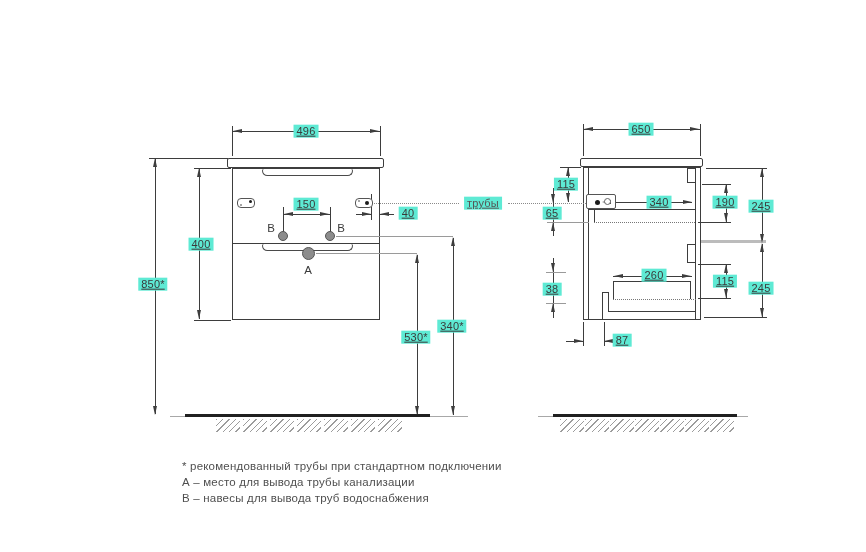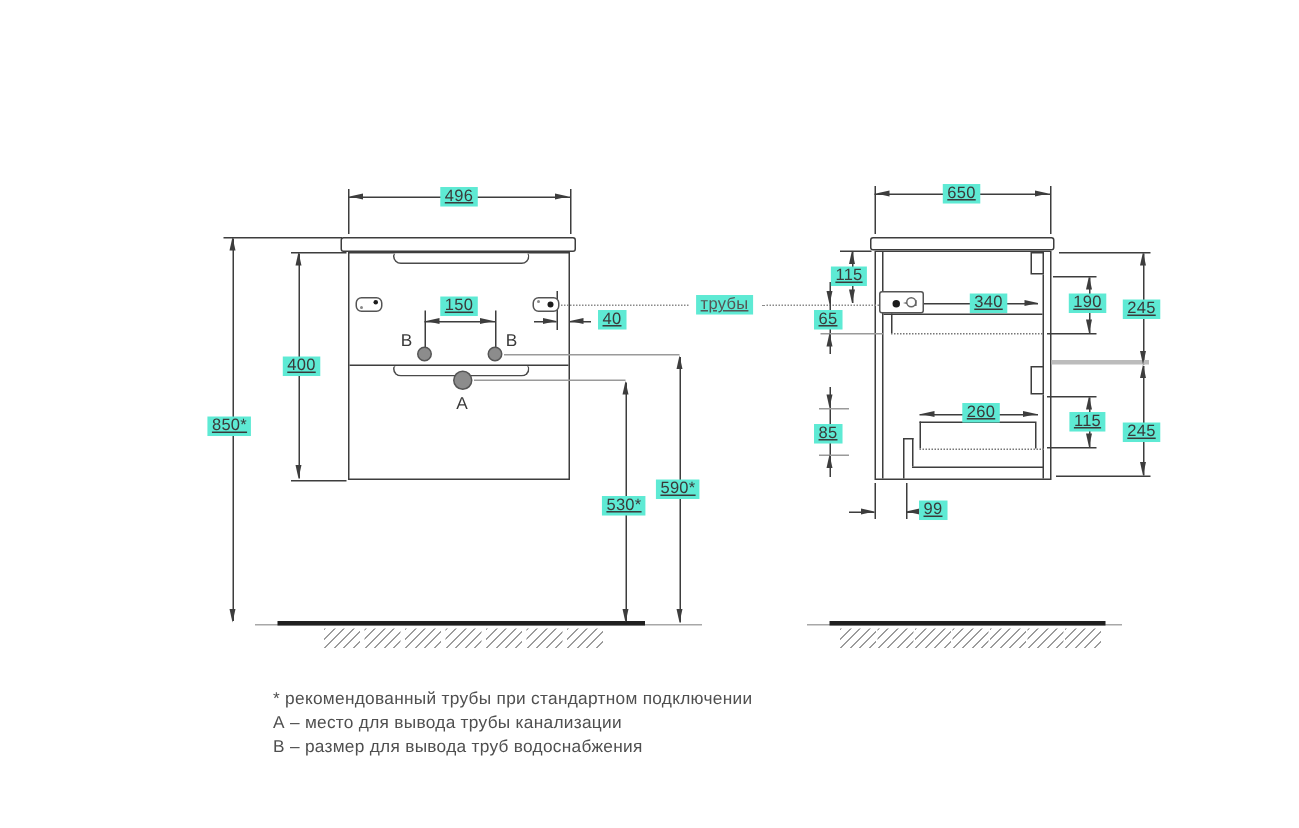--- a/index.html
+++ b/index.html
@@ -106,21 +106,21 @@
     <div class="ghl" style="left:316px;top:253px;width:101px;"></div>
 
     <div class="vl" style="left:417px;top:255px;height:160px;"></div>
     <div class="ar ar-u" style="left:415px;top:254px;"></div>
     <div class="ar ar-d" style="left:415px;top:406px;"></div>
     <div class="dml" style="left:416px;top:337px;">530*</div>
 
     <div class="vl" style="left:453px;top:238px;height:177px;"></div>
     <div class="ar ar-u" style="left:451px;top:237px;"></div>
     <div class="ar ar-d" style="left:451px;top:406px;"></div>
-    <div class="dml" style="left:452px;top:326px;">590*</div>
+    <div class="dml" style="left:452px;top:326px;">340*</div>
 
     <div class="ghl" style="left:170px;top:416px;width:298px;background:#a8a8a8;"></div>
     <div class="floor-thick" style="left:185px;top:414px;width:245px;"></div>
     <div class="hatch" style="left:216px;top:419px;"></div>
     <div class="hatch" style="left:243px;top:419px;"></div>
     <div class="hatch" style="left:270px;top:419px;"></div>
     <div class="hatch" style="left:297px;top:419px;"></div>
     <div class="hatch" style="left:324px;top:419px;"></div>
     <div class="hatch" style="left:351px;top:419px;"></div>
     <div class="hatch" style="left:378px;top:419px;"></div>
@@ -176,21 +176,21 @@
 
     <div class="vl" style="left:553px;top:188px;height:48px;"></div>
     <div class="ar ar-d" style="left:551px;top:194px;"></div>
     <div class="ar ar-u" style="left:551px;top:222px;"></div>
     <div class="dml" style="left:552px;top:213px;">65</div>
     <div class="ghl" style="left:547px;top:222px;width:42px;"></div>
 
     <div class="vl" style="left:553px;top:258px;height:60px;"></div>
     <div class="ar ar-d" style="left:551px;top:263px;"></div>
     <div class="ar ar-u" style="left:551px;top:303px;"></div>
-    <div class="dml" style="left:552px;top:289px;">85</div>
+    <div class="dml" style="left:552px;top:289px;">38</div>
     <div class="ghl" style="left:546px;top:272px;width:20px;"></div>
     <div class="ghl" style="left:546px;top:303px;width:20px;"></div>
 
     <div class="hl" style="left:702px;top:184px;width:29px;"></div>
     <div class="hl" style="left:698px;top:222px;width:33px;"></div>
     <div class="vl" style="left:726px;top:185px;height:37px;"></div>
     <div class="ar ar-u" style="left:724px;top:184px;"></div>
     <div class="ar ar-d" style="left:724px;top:213px;"></div>
     <div class="dml" style="left:725px;top:202px;">190</div>
 
@@ -214,32 +214,32 @@
     <div class="ar ar-u" style="left:760px;top:243px;"></div>
     <div class="ar ar-d" style="left:760px;top:308px;"></div>
     <div class="dml" style="left:761px;top:288px;">245</div>
 
     <div class="vl" style="left:583px;top:322px;height:24px;"></div>
     <div class="vl" style="left:604px;top:322px;height:24px;"></div>
     <div class="hl" style="left:566px;top:341px;width:17px;"></div>
     <div class="ar ar-r" style="left:574px;top:339px;"></div>
     <div class="hl" style="left:604px;top:341px;width:8px;"></div>
     <div class="ar ar-l" style="left:604px;top:339px;"></div>
-    <div class="dml" style="left:622px;top:340px;">99</div>
+    <div class="dml" style="left:622px;top:340px;">87</div>
 
     <div class="ghl" style="left:538px;top:416px;width:210px;background:#a8a8a8;"></div>
     <div class="floor-thick" style="left:553px;top:414px;width:184px;"></div>
     <div class="hatch" style="left:560px;top:419px;"></div>
     <div class="hatch" style="left:585px;top:419px;"></div>
     <div class="hatch" style="left:610px;top:419px;"></div>
     <div class="hatch" style="left:635px;top:419px;"></div>
     <div class="hatch" style="left:660px;top:419px;"></div>
     <div class="hatch" style="left:685px;top:419px;"></div>
     <div class="hatch" style="left:710px;top:419px;"></div>
   </div>
 
   <div>
     <div class="note" style="left:182px;top:460px;">* рекомендованный трубы при стандартном подключении</div>
     <div class="note" style="left:182px;top:476px;">А – место для вывода трубы канализации</div>
-    <div class="note" style="left:182px;top:492px;">В – размер для вывода труб водоснабжения</div>
+    <div class="note" style="left:182px;top:492px;">В – навесы для вывода труб водоснабжения</div>
   </div>
 
 </div>
 
 </body></html>

